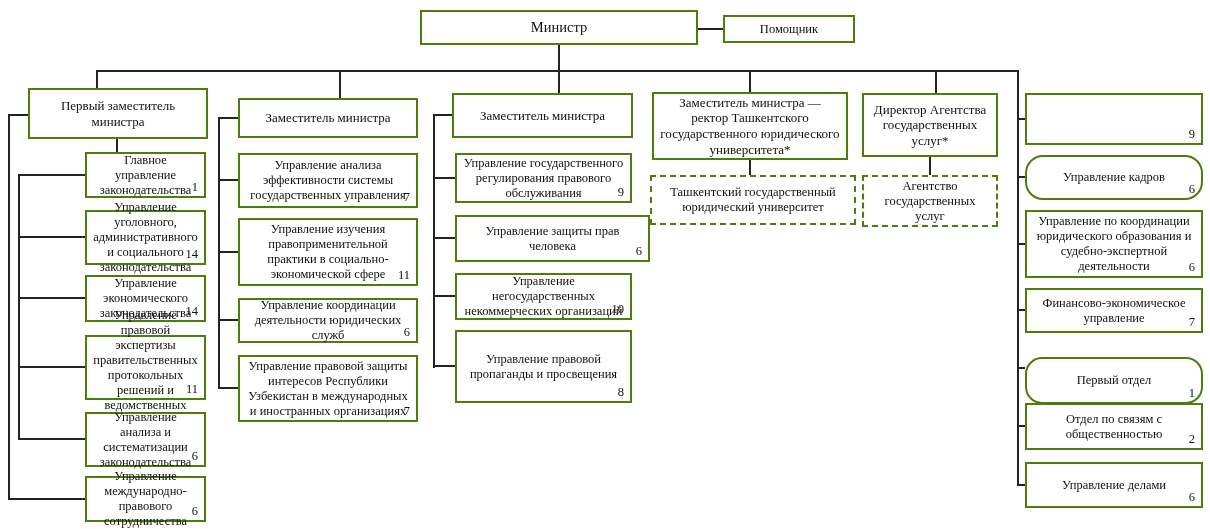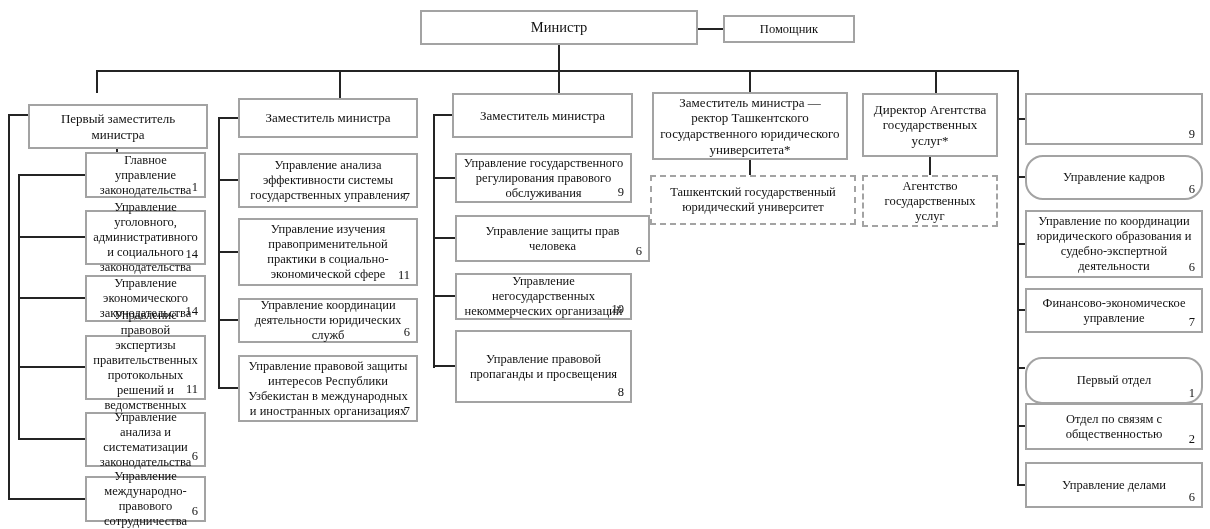--- a/index.html
+++ b/index.html
@@ -1,21 +1,21 @@
 <!DOCTYPE html>
 <html><head>
 <meta charset="utf-8">
 <style>
   html,body{margin:0;padding:0;background:#fff;}
   #canvas{
     position:relative;width:1210px;height:529px;background:#fff;
     font-family:"Liberation Serif","DejaVu Serif",serif;color:#111;
   }
   .box{
-    position:absolute;border:2px solid #a3a3a3;background:#fff;
+    position:absolute;border:2px solid #4d7c0f;background:#fff;
     display:flex;align-items:center;justify-content:center;text-align:center;
     font-size:12.5px;line-height:1.2;padding:2px 6px;box-sizing:border-box;
   }
   .head{font-size:13px;}
   .minister{font-size:14.5px;}
   .dashed{border-style:dashed;}
   .num{position:absolute;right:6px;bottom:1px;font-size:12.5px;line-height:1.1;}
   .line{position:absolute;background:#242424;}
   .lbl{display:block;width:100%;}
 </style>
@@ -69,21 +69,21 @@
   <div class="line" style="left:1017px;top:425px;width:8px;height:2px;"></div>
   <div class="line" style="left:1017px;top:484px;width:8px;height:2px;"></div>
 
   <div class="box minister" style="left:420px;top:10px;width:278px;height:35px;">
     <span class="lbl">Министр</span>
   </div>
   <div class="box" style="left:723px;top:15px;width:132px;height:28px;">
     <span class="lbl">Помощник</span>
   </div>
 
-  <div class="box head" style="left:28px;top:104px;width:180px;height:45px;justify-content:flex-end;">
+  <div class="box head" style="left:28px;top:88px;width:180px;height:51px;justify-content:flex-end;">
     <span class="lbl">Первый заместитель министра</span>
   </div>
   <div class="box" style="left:85px;top:152px;width:121px;height:46px;">
     <span class="lbl">Главное управление законодательства</span>
     <span class="num">1</span>
   </div>
   <div class="box" style="left:85px;top:210px;width:121px;height:55px;">
     <span class="lbl">Управление уголовного, административного и социального законодательства</span>
     <span class="num">14</span>
   </div>

